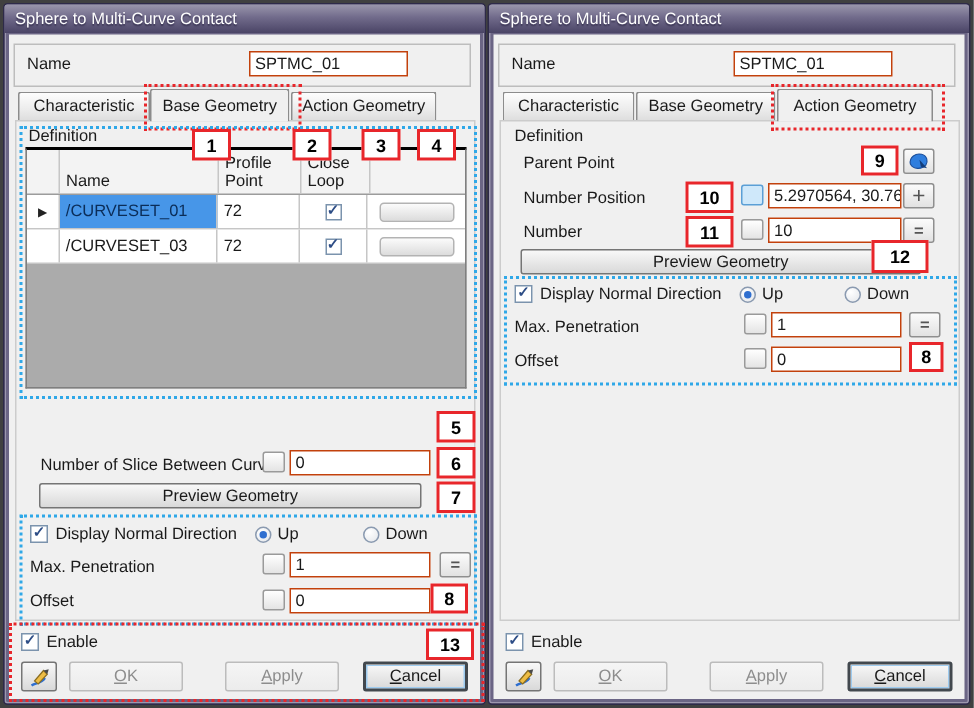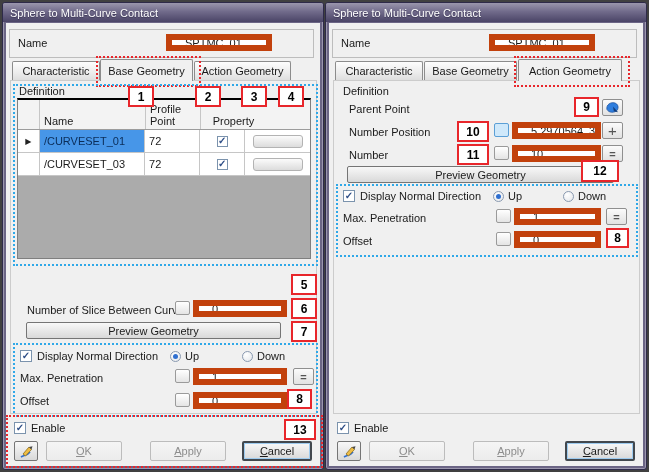--- a/index.html
+++ b/index.html
@@ -6,21 +6,21 @@
   .canvas{position:relative;width:649px;height:472px;background:#404040;font-family:"Liberation Sans",sans-serif;font-size:11px;color:#1a1a1a;overflow:hidden}
   .window{position:absolute;top:2px;width:322px;height:468px;background:#6b6585;border:1px solid #2e2a49;border-radius:3px;box-sizing:border-box;box-shadow:inset 0 0 0 1px #9c97ae}
   .win-left{left:2px}
   .win-right{left:325px}
   .titlebar{height:19px;display:flex;align-items:center;padding-left:7px;color:#ffffff;font-size:11px;background:linear-gradient(180deg,#9a96ac 0%,#716b8b 45%,#4a4466 100%);border-radius:2px 2px 0 0;text-shadow:0 1px 1px #3a3553}
   .client{position:absolute;left:3px;top:20px;right:3px;bottom:3px;background:#f0f0f0}
   .lbl{position:absolute;white-space:nowrap;line-height:13px}
   .panel{position:absolute;border:1px solid #bdbdbd;box-sizing:border-box}
   .frame{position:absolute;border:1px solid #cccccc;box-sizing:border-box}
 
-  .input{position:absolute;background:#ffffff;border:6px solid #c2410c;box-sizing:border-box;height:17px;display:flex;align-items:center;padding:0 13px;overflow:hidden;white-space:nowrap}
+  .input{position:absolute;background:#ffffff;border:1px solid #c2410c;box-sizing:border-box;height:17px;display:flex;align-items:center;padding:0 3px;overflow:hidden;white-space:nowrap}
   .input.ro{background:#ededed;justify-content:center}
 
   .btn{position:absolute;display:flex;align-items:center;justify-content:center;background:linear-gradient(180deg,#f8f8f8 0%,#eaeaea 45%,#d9d9d9 100%);border:1px solid #757575;border-radius:2px;box-sizing:border-box;cursor:default}
   .btn.disabled{background:linear-gradient(180deg,#f5f5f5,#ececec);border-color:#bcbcbc;color:#8d8d8d}
   .btn.focused{border:2px solid #42484e;box-shadow:inset 0 0 0 1px #9ecbef}
   .blabel{display:block}
   .blabel::first-letter{text-decoration:underline}
 
   .chk{position:absolute;width:12px;height:12px;background:#fff;border:1px solid #7b93ad;box-sizing:border-box;display:flex;align-items:center;justify-content:center;font-size:10px;font-weight:bold;color:#2d4d86;line-height:10px}
   .smallbtn{position:absolute;width:15px;height:14px;border:1px solid #9a9a9a;border-radius:2px;background:linear-gradient(180deg,#ffffff,#e4e4e4);box-sizing:border-box}
@@ -75,21 +75,21 @@
 
       <div class="frame" style="left:4px;top:57px;width:307px;height:334px"></div>
       <div class="marq-blue" style="left:7px;top:61px;width:301px;height:178px"></div>
       <div class="lbl" style="left:13px;top:62px">Definition</div>
 
       <div class="tbl">
         <div class="thead">
           <div class="cell c0"></div>
           <div class="cell c1">Name</div>
           <div class="cell c2">Profile Point</div>
-          <div class="cell c4">Property</div>
+          <div class="cell c3">Close Loop</div>
         </div>
         <div class="trow">
           <div class="cell c0">
               <span class="rowmark">▶</span>
             </div>
           <div class="cell c1 sel">/CURVESET_01</div>
           <div class="cell c2">72</div>
           <div class="cell c3">
               <span class="chk gridchk">
                 <span>✓</span>

